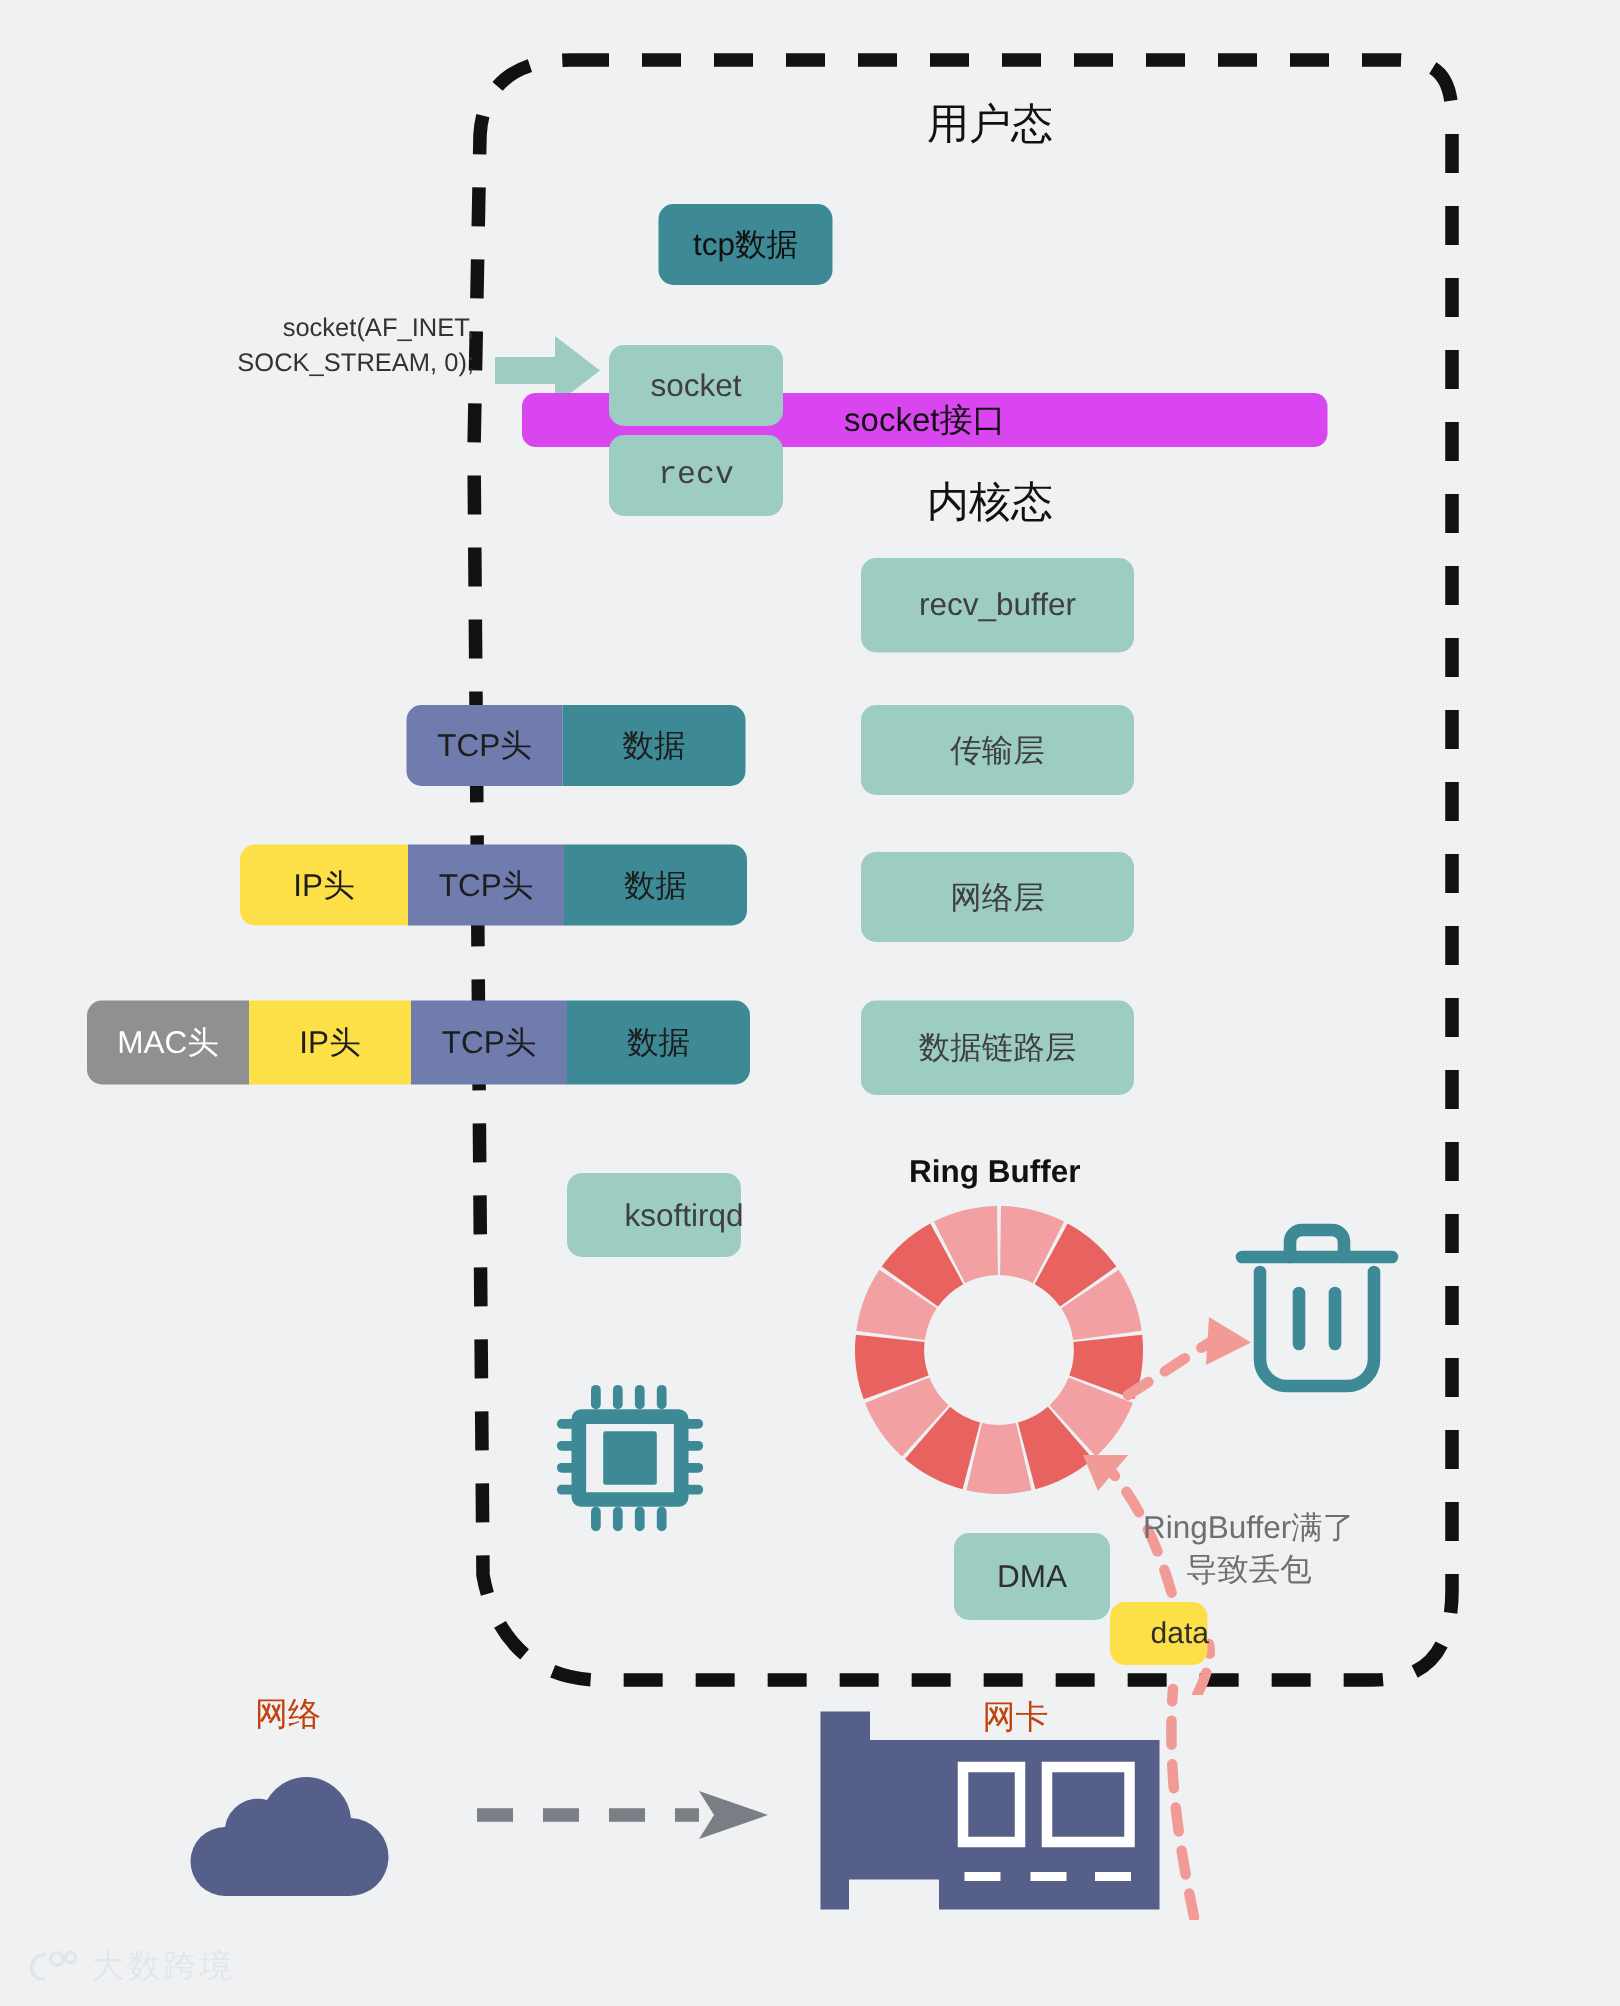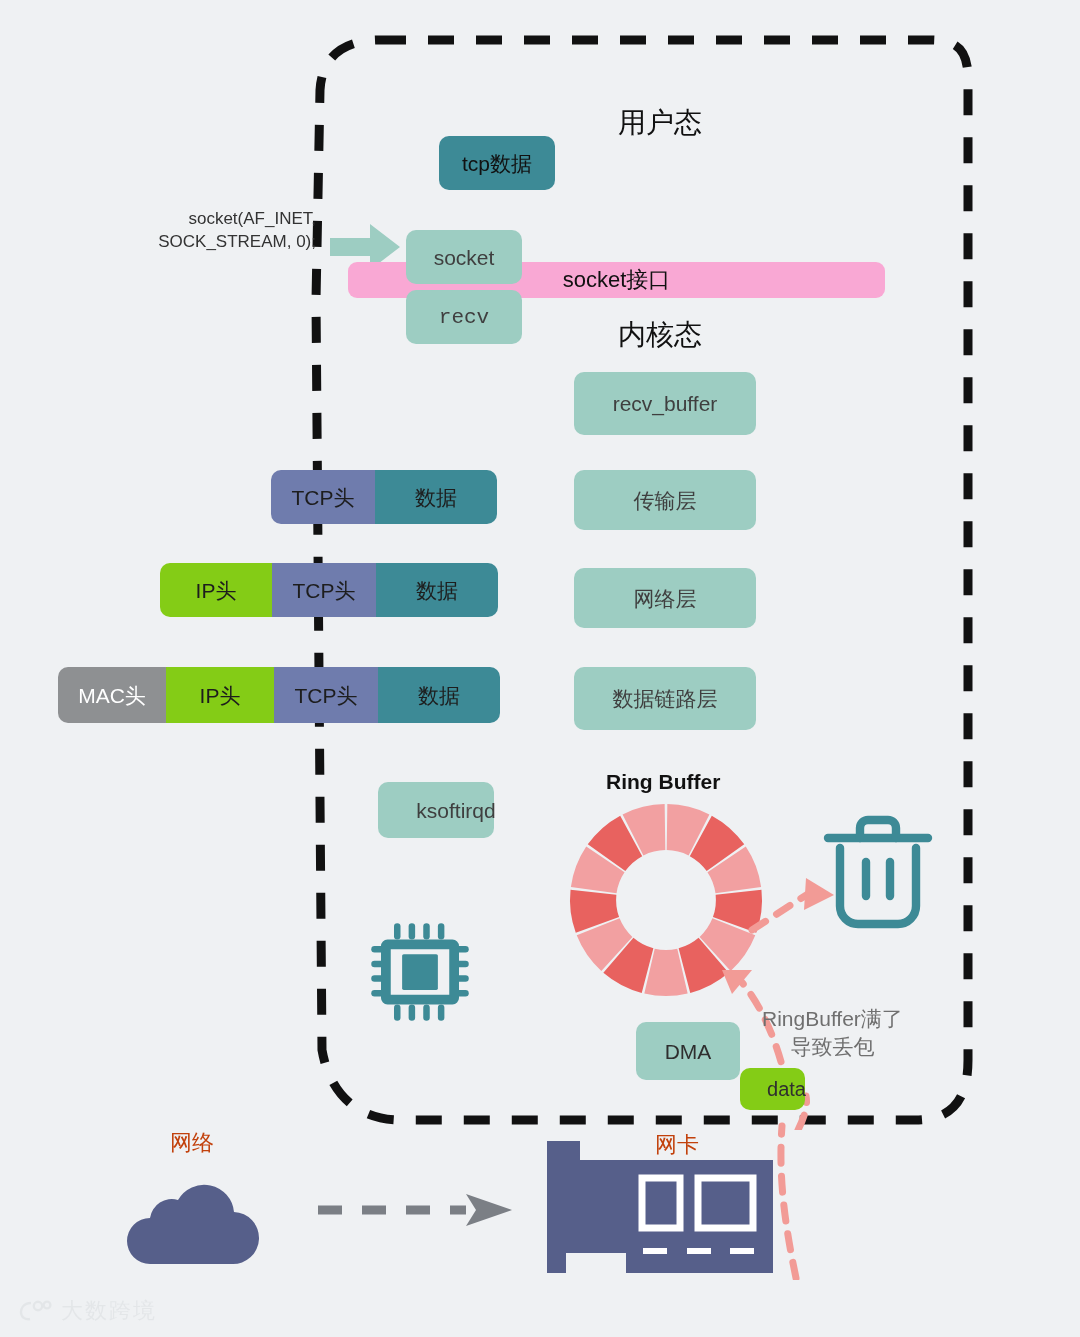--- a/index.html
+++ b/index.html
@@ -18,21 +18,21 @@
     display:flex;align-items:center;justify-content:center;
     border-radius:10px;
     color:#1d1d1d;
     font-size:21px;
     line-height:1;
     text-align:center;
     box-sizing:border-box;
   }
   .box.teal-dark{background:#3d8a96;}
   .box.teal-light{background:#9dcdc2;}
-  .box.salmon{background:#84cc16;}
+  .box.salmon{background:#fde047;}
   .box.purple{background:#6f7cad;}
   .box.grey{background:#8e9092;}
   .box.mono{font-family:"Liberation Mono","DejaVu Sans Mono",monospace;}
 
   
   .pk{border-radius:10px;}
   .pk.l{border-top-right-radius:0;border-bottom-right-radius:0;}
   .pk.m{border-radius:0;}
   .pk.r{border-top-left-radius:0;border-bottom-left-radius:0;}
 
@@ -53,21 +53,21 @@
   }
   .drop-note{
     position:absolute;font-size:21px;color:#6f6f6f;line-height:1.35;text-align:center;white-space:nowrap;
   }
   .plain-label{
     position:absolute;font-size:22px;color:#c2410c;white-space:nowrap;
   }
 
   
   .sock-bar{
-    position:absolute;background:#f9a8d4;border-radius:9px;
+    position:absolute;background:#d946ef;border-radius:9px;
     display:flex;align-items:center;justify-content:center;
     font-size:22px;color:#111;
   }
 
   
   .wm{
     position:absolute;left:18px;top:1296px;
     display:flex;align-items:center;gap:9px;
     opacity:.5;
   }
@@ -84,21 +84,21 @@
              C 960 40 968 52 968 80
              L 968 1060
              C 968 1100 952 1120 915 1120
              L 400 1120
              C 360 1120 330 1096 322 1050
              L 316 300
              L 320 90
              C 322 56 344 40 380 40 Z" fill="none" stroke="#111111" stroke-width="9" stroke-dasharray="26 22" stroke-linecap="butt"></path>
   </svg>
 
-  <div class="caption" style="left:618px;top:64px;margin-top:40px;">用户态</div>
+  <div class="caption" style="left:618px;top:64px;">用户态</div>
   <div class="caption" style="left:618px;top:316px;">内核态</div>
 
   <div class="small-note" style="left:108px;top:208px;text-align:right;width:208px;">
     <div>socket(AF_INET,</div>
     <div>SOCK_STREAM, 0);</div>
   </div>
 
   <svg class="abs" width="70" height="46" viewBox="0 0 70 46" style="left:330px;top:224px;">
     <path d="M0 14 H40 V0 L70 23 L40 46 V32 H0 Z" fill="#9dcdc2"></path>
   </svg>

